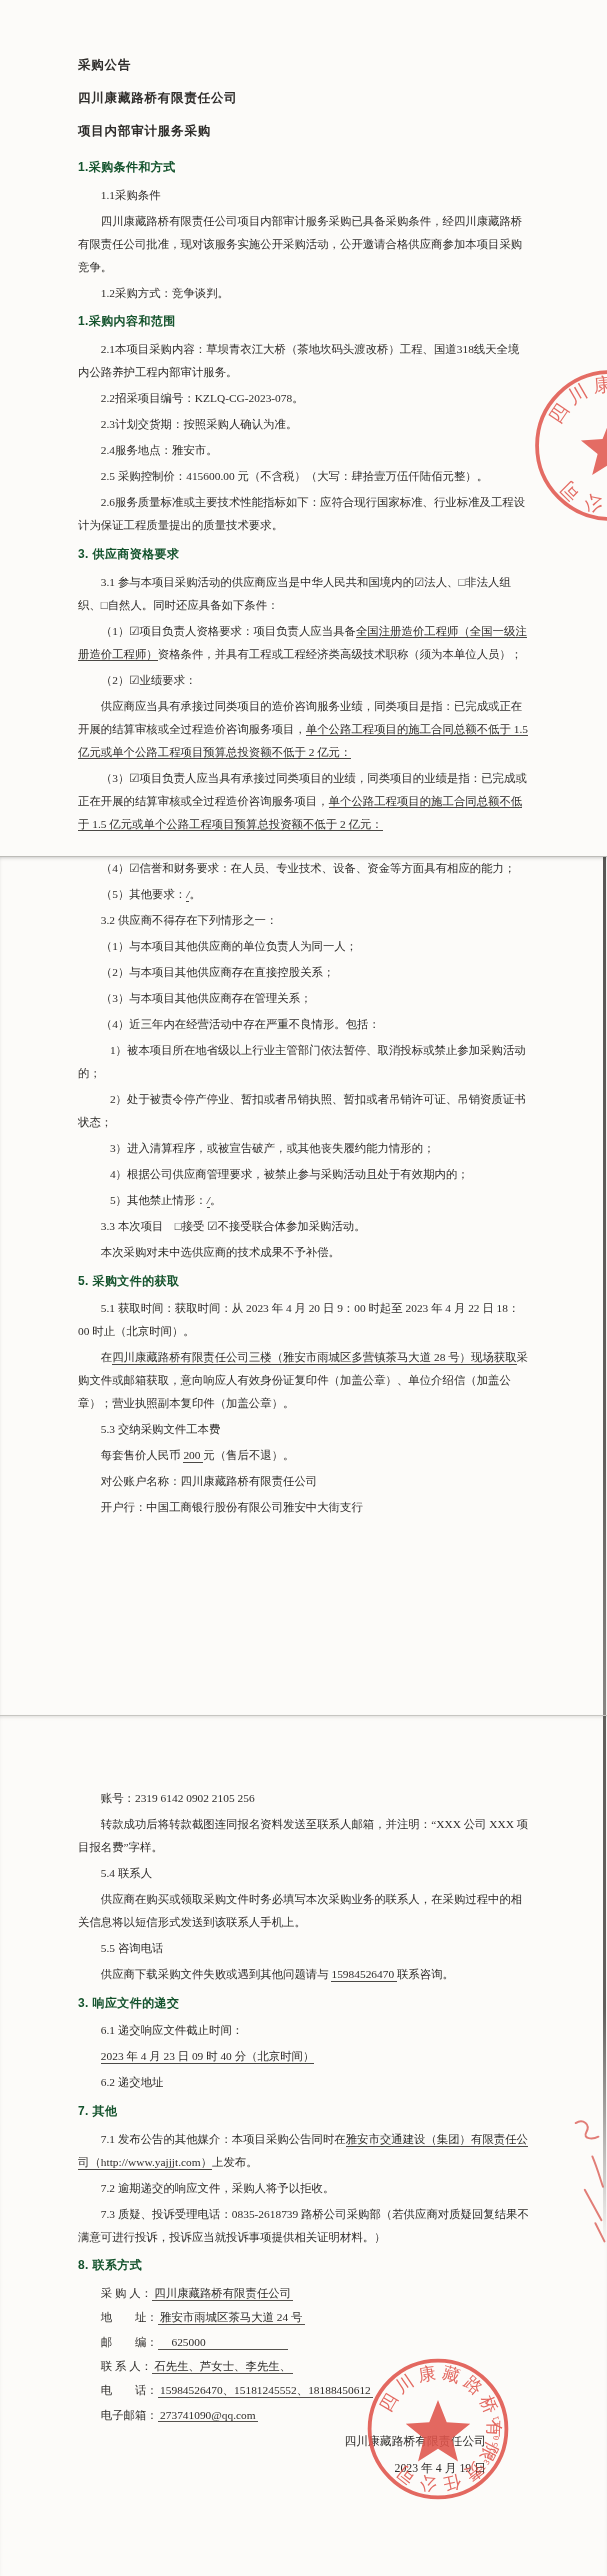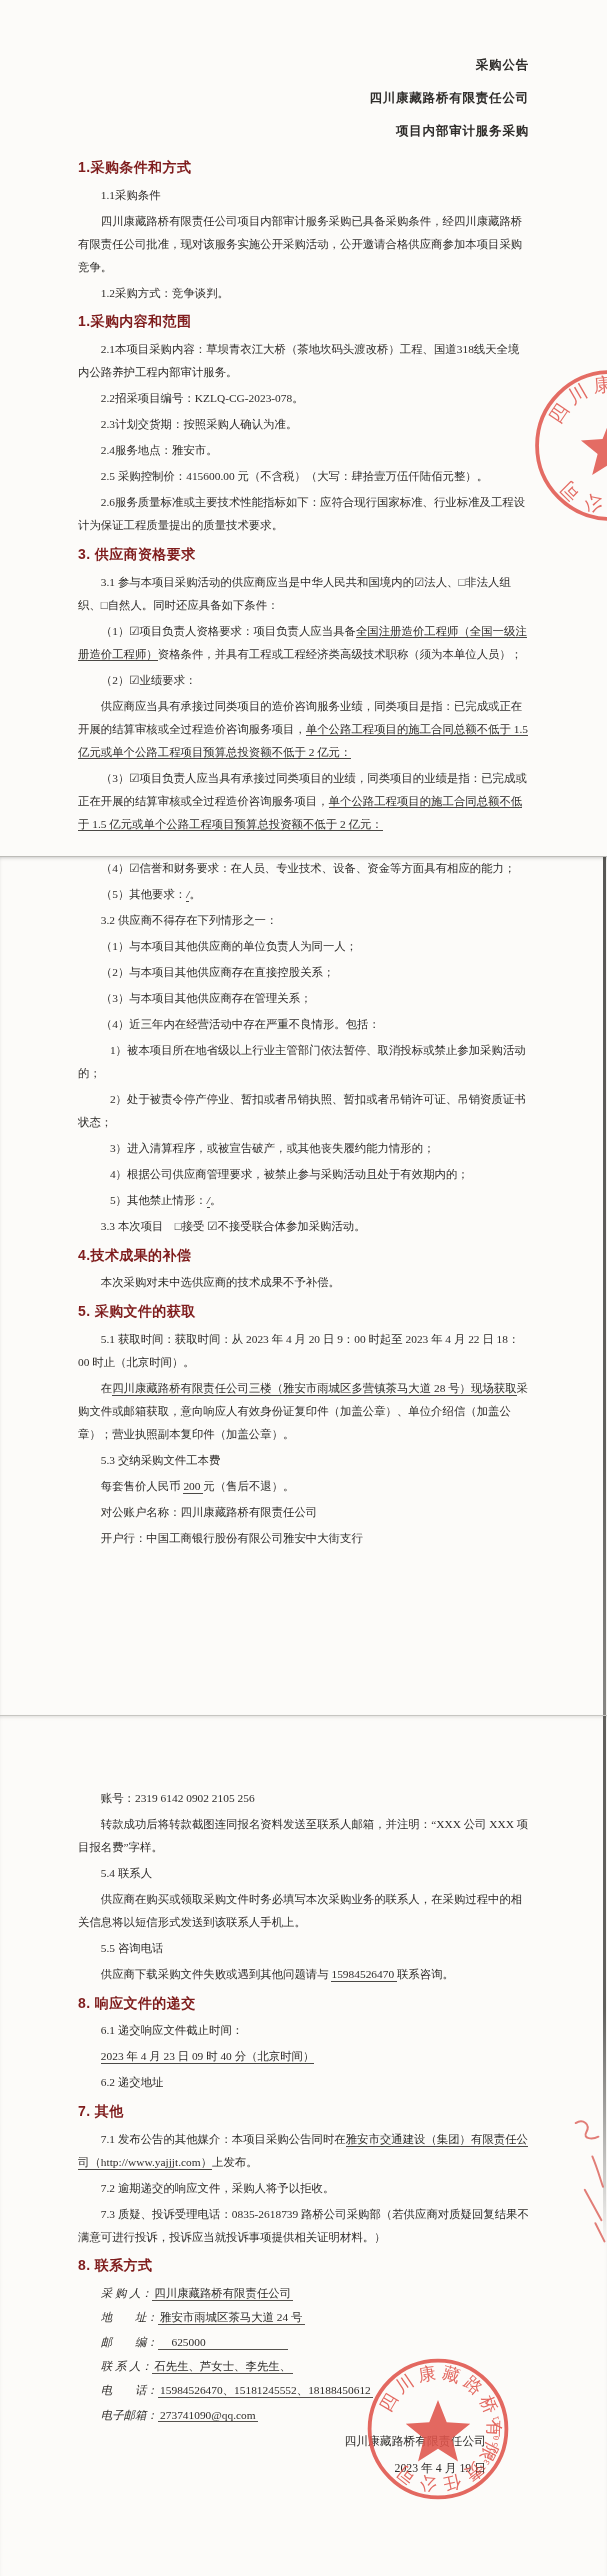--- a/index.html
+++ b/index.html
@@ -7,30 +7,30 @@
         font-family:"Liberation Serif","DejaVu Serif",serif;color:#2e2c2a;}
   .page{position:relative;overflow:hidden;background:#fcfbf9;}
   .page.p1{height:856px;}
   .page.p2{height:858px;border-top:0.8px solid #bdbcb8;box-shadow:inset 0 2.3px 4.6px -2.3px rgba(90,90,90,.45);}
   .page.p3{height:862px;border-top:0.8px solid #c6c5c1;box-shadow:inset 0 2.3px 4.6px -2.3px rgba(120,120,120,.35);}
   .content{position:relative;margin-left:78px;width:451px;}
   .p1 .content{padding-top:59px;}
   .p2 .content{}
   .p3 .content{padding-top:71px;}
   .b{font-size:11.4px;line-height:23px;margin:0 0 3px 0;}
-  .title{text-align:right;font-family:"Liberation Sans","DejaVu Sans",sans-serif;
+  .title{text-align:left;font-family:"Liberation Sans","DejaVu Sans",sans-serif;
          font-weight:700;font-size:12.5px;line-height:13px;margin:0 0 20px 0;letter-spacing:0.8px;}
-  h2.h2{font-family:"Liberation Sans","DejaVu Sans",sans-serif;font-size:14px;font-weight:700;
-        color:#7f1d1d;margin:7.6px 0 6.8px 0;line-height:19px;letter-spacing:0.4px;}
+  h2.h2{font-family:"Liberation Sans","DejaVu Sans",sans-serif;font-size:12px;font-weight:700;
+        color:#14532d;margin:7.6px 0 6.8px 0;line-height:19px;letter-spacing:0.4px;}
   .p{text-indent:2em;}
   .ind2{text-indent:2.8em;}
   .u{border-bottom:0.8px solid #4a4845;padding-bottom:0.8px;}
   .it{font-style:italic;}
   .row{text-indent:0;margin-left:2em;line-height:23.5px;margin-bottom:0.8px;}
-  .lbl{white-space:pre;font-style:italic;}
+  .lbl{white-space:pre;}
   .val{white-space:pre;border-bottom:0.8px solid #55524e;padding:0 2.3px 0.8px 2.3px;}
   .sign{text-align:right;padding-right:43px;line-height:24px;margin-top:1.5px;
         font-size:11.8px;text-indent:0;}
   
   .edge-shadow{position:absolute;right:0.8px;top:0;width:3px;height:100%;
                background:linear-gradient(#2f2e2c,#3a3936 70%,#6b6a67);opacity:.8;}
   .edge-shadow.fade{background:linear-gradient(#3a3936 55%,rgba(60,59,56,0));}
   .seal{position:absolute;pointer-events:none;}
   .seal-top{left:531px;top:366px;}
   .seal-bottom{left:362px;top:637px;}
@@ -85,42 +85,41 @@
         <div class="b p"><span>（1）与本项目其他供应商的单位负责人为同一人；</span></div>
         <div class="b p"><span>（2）与本项目其他供应商存在直接控股关系；</span></div>
         <div class="b p"><span>（3）与本项目其他供应商存在管理关系；</span></div>
         <div class="b p"><span>（4）近三年内在经营活动中存在严重不良情形。包括：</span></div>
         <div class="b p ind2"><span>1）被本项目所在地省级以上行业主管部门依法暂停、取消投标或禁止参加采购活动的；</span></div>
         <div class="b p ind2"><span>2）处于被责令停产停业、暂扣或者吊销执照、暂扣或者吊销许可证、吊销资质证书状态；</span></div>
         <div class="b p ind2"><span>3）进入清算程序，或被宣告破产，或其他丧失履约能力情形的；</span></div>
         <div class="b p ind2"><span>4）根据公司供应商管理要求，被禁止参与采购活动且处于有效期内的；</span></div>
         <div class="b p ind2"><span>5）其他禁止情形：</span><span class="u it">/</span><span>。</span></div>
         <div class="b p"><span>3.3 本次项目　□接受 ☑不接受联合体参加采购活动。</span></div>
-        <h2 class="b h2"><span>4.技术成果的补偿</span></h2>
         <div class="b p"><span>本次采购对未中选供应商的技术成果不予补偿。</span></div>
         <h2 class="b h2"><span>5. 采购文件的获取</span></h2>
         <div class="b p"><span>5.1 获取时间：获取时间：从 2023 年 4 月 20 日 9：00 时起至 2023 年 4 月 22 日 18：00 时止（北京时间）。</span></div>
         <div class="b p"><span>在</span><span class="u">四川康藏路桥有限责任公司三楼（雅安市雨城区多营镇茶马大道 28 号）现场获取</span><span>采购文件或邮箱获取，意向响应人有效身份证复印件（加盖公章）、单位介绍信（加盖公章）；营业执照副本复印件（加盖公章）。</span></div>
         <div class="b p"><span>5.3 交纳采购文件工本费</span></div>
         <div class="b p"><span>每套售价人民币 </span><span class="u">200 </span><span>元（售后不退）。</span></div>
         <div class="b p"><span>对公账户名称：四川康藏路桥有限责任公司</span></div>
         <div class="b p"><span>开户行：中国工商银行股份有限公司雅安中大街支行</span></div>
       </div>
     <div class="edge-shadow"></div>
   </div>
 
   <div class="page p3">
     <div class="content">
         <div class="b p"><span>账号：2319 6142 0902 2105 256</span></div>
         <div class="b p"><span>转款成功后将转款截图连同报名资料发送至联系人邮箱，并注明：“XXX 公司 XXX 项目报名费”字样。</span></div>
         <div class="b p"><span>5.4 联系人</span></div>
         <div class="b p"><span>供应商在购买或领取采购文件时务必填写本次采购业务的联系人，在采购过程中的相关信息将以短信形式发送到该联系人手机上。</span></div>
         <div class="b p"><span>5.5 咨询电话</span></div>
         <div class="b p"><span>供应商下载采购文件失败或遇到其他问题请与 </span><span class="u">15984526470 </span><span>联系咨询。</span></div>
-        <h2 class="b h2"><span>8. 响应文件的递交</span></h2>
+        <h2 class="b h2"><span>3. 响应文件的递交</span></h2>
         <div class="b p"><span>6.1 递交响应文件截止时间：</span></div>
         <div class="b p"><span class="u">2023 年 4 月 23 日 09 时 40 分（北京时间）</span></div>
         <div class="b p"><span>6.2 递交地址</span></div>
         <h2 class="b h2"><span>7. 其他</span></h2>
         <div class="b p"><span>7.1 发布公告的其他媒介：本项目采购公告同时在</span><span class="u">雅安市交通建设（集团）有限责任公司（http://www.yajjjt.com）</span><span>上发布。</span></div>
         <div class="b p"><span>7.2 逾期递交的响应文件，采购人将予以拒收。</span></div>
         <div class="b p"><span>7.3 质疑、投诉受理电话：0835-2618739 路桥公司采购部（若供应商对质疑回复结果不满意可进行投诉，投诉应当就投诉事项提供相关证明材料。）</span></div>
         <h2 class="b h2"><span>8. 联系方式</span></h2>
         <div class="b row"><span class="lbl">采 购 人：</span><span class="val">四川康藏路桥有限责任公司</span></div>
         <div class="b row"><span class="lbl">地　　址：</span><span class="val">雅安市雨城区茶马大道 24 号</span></div>

